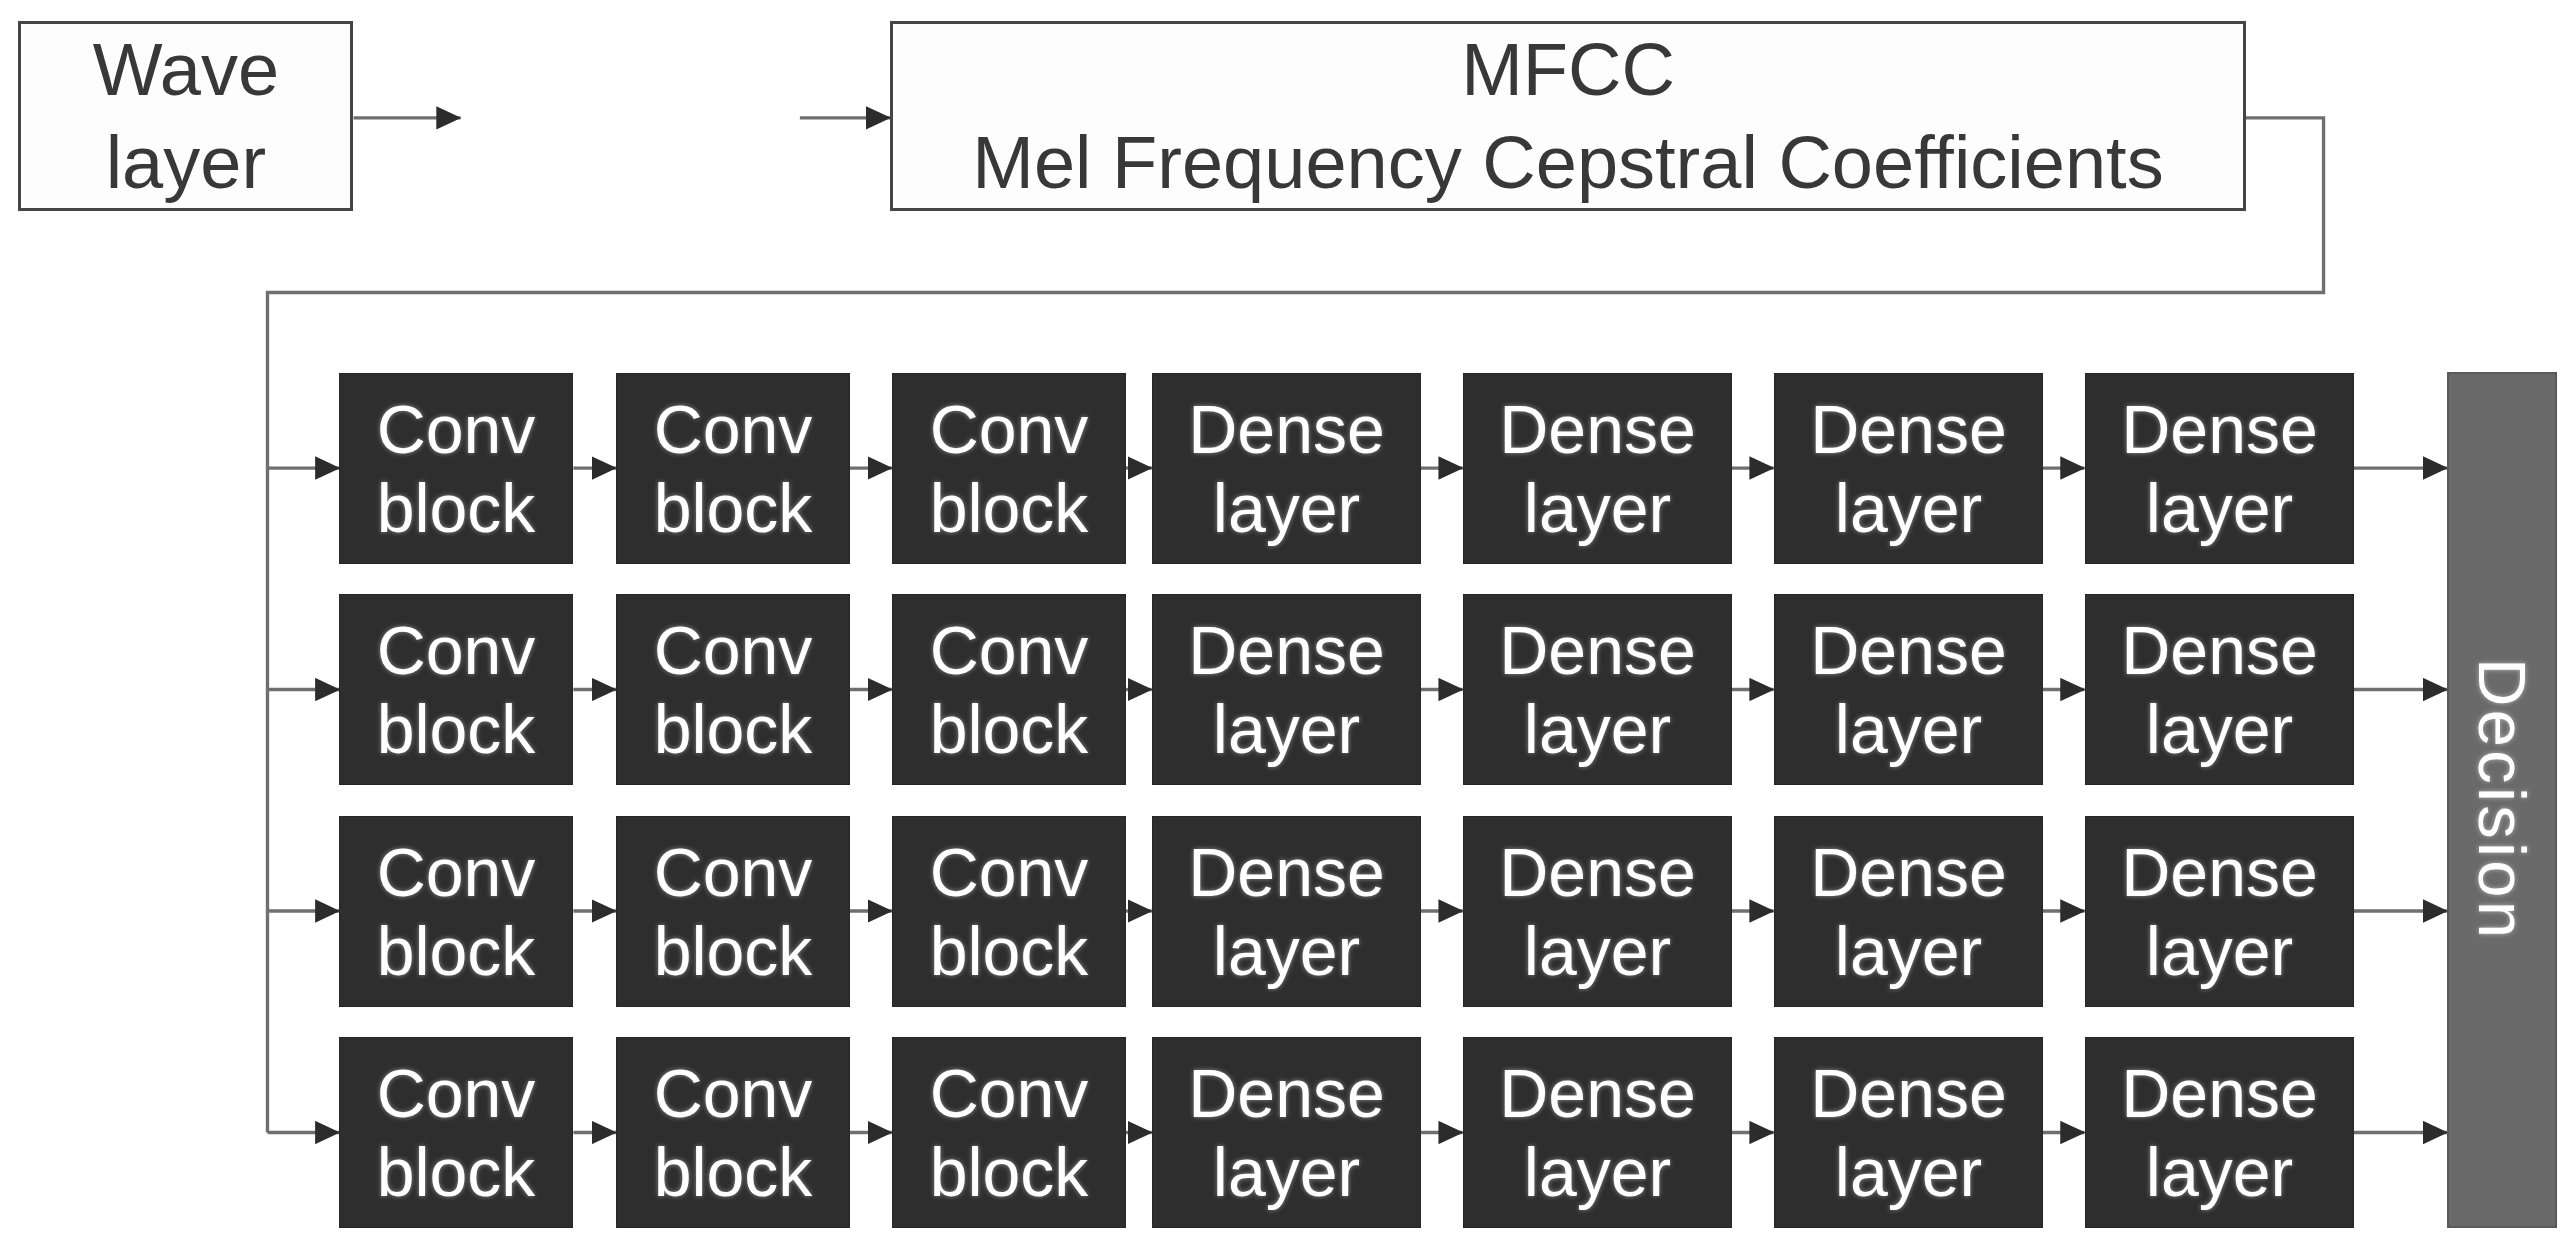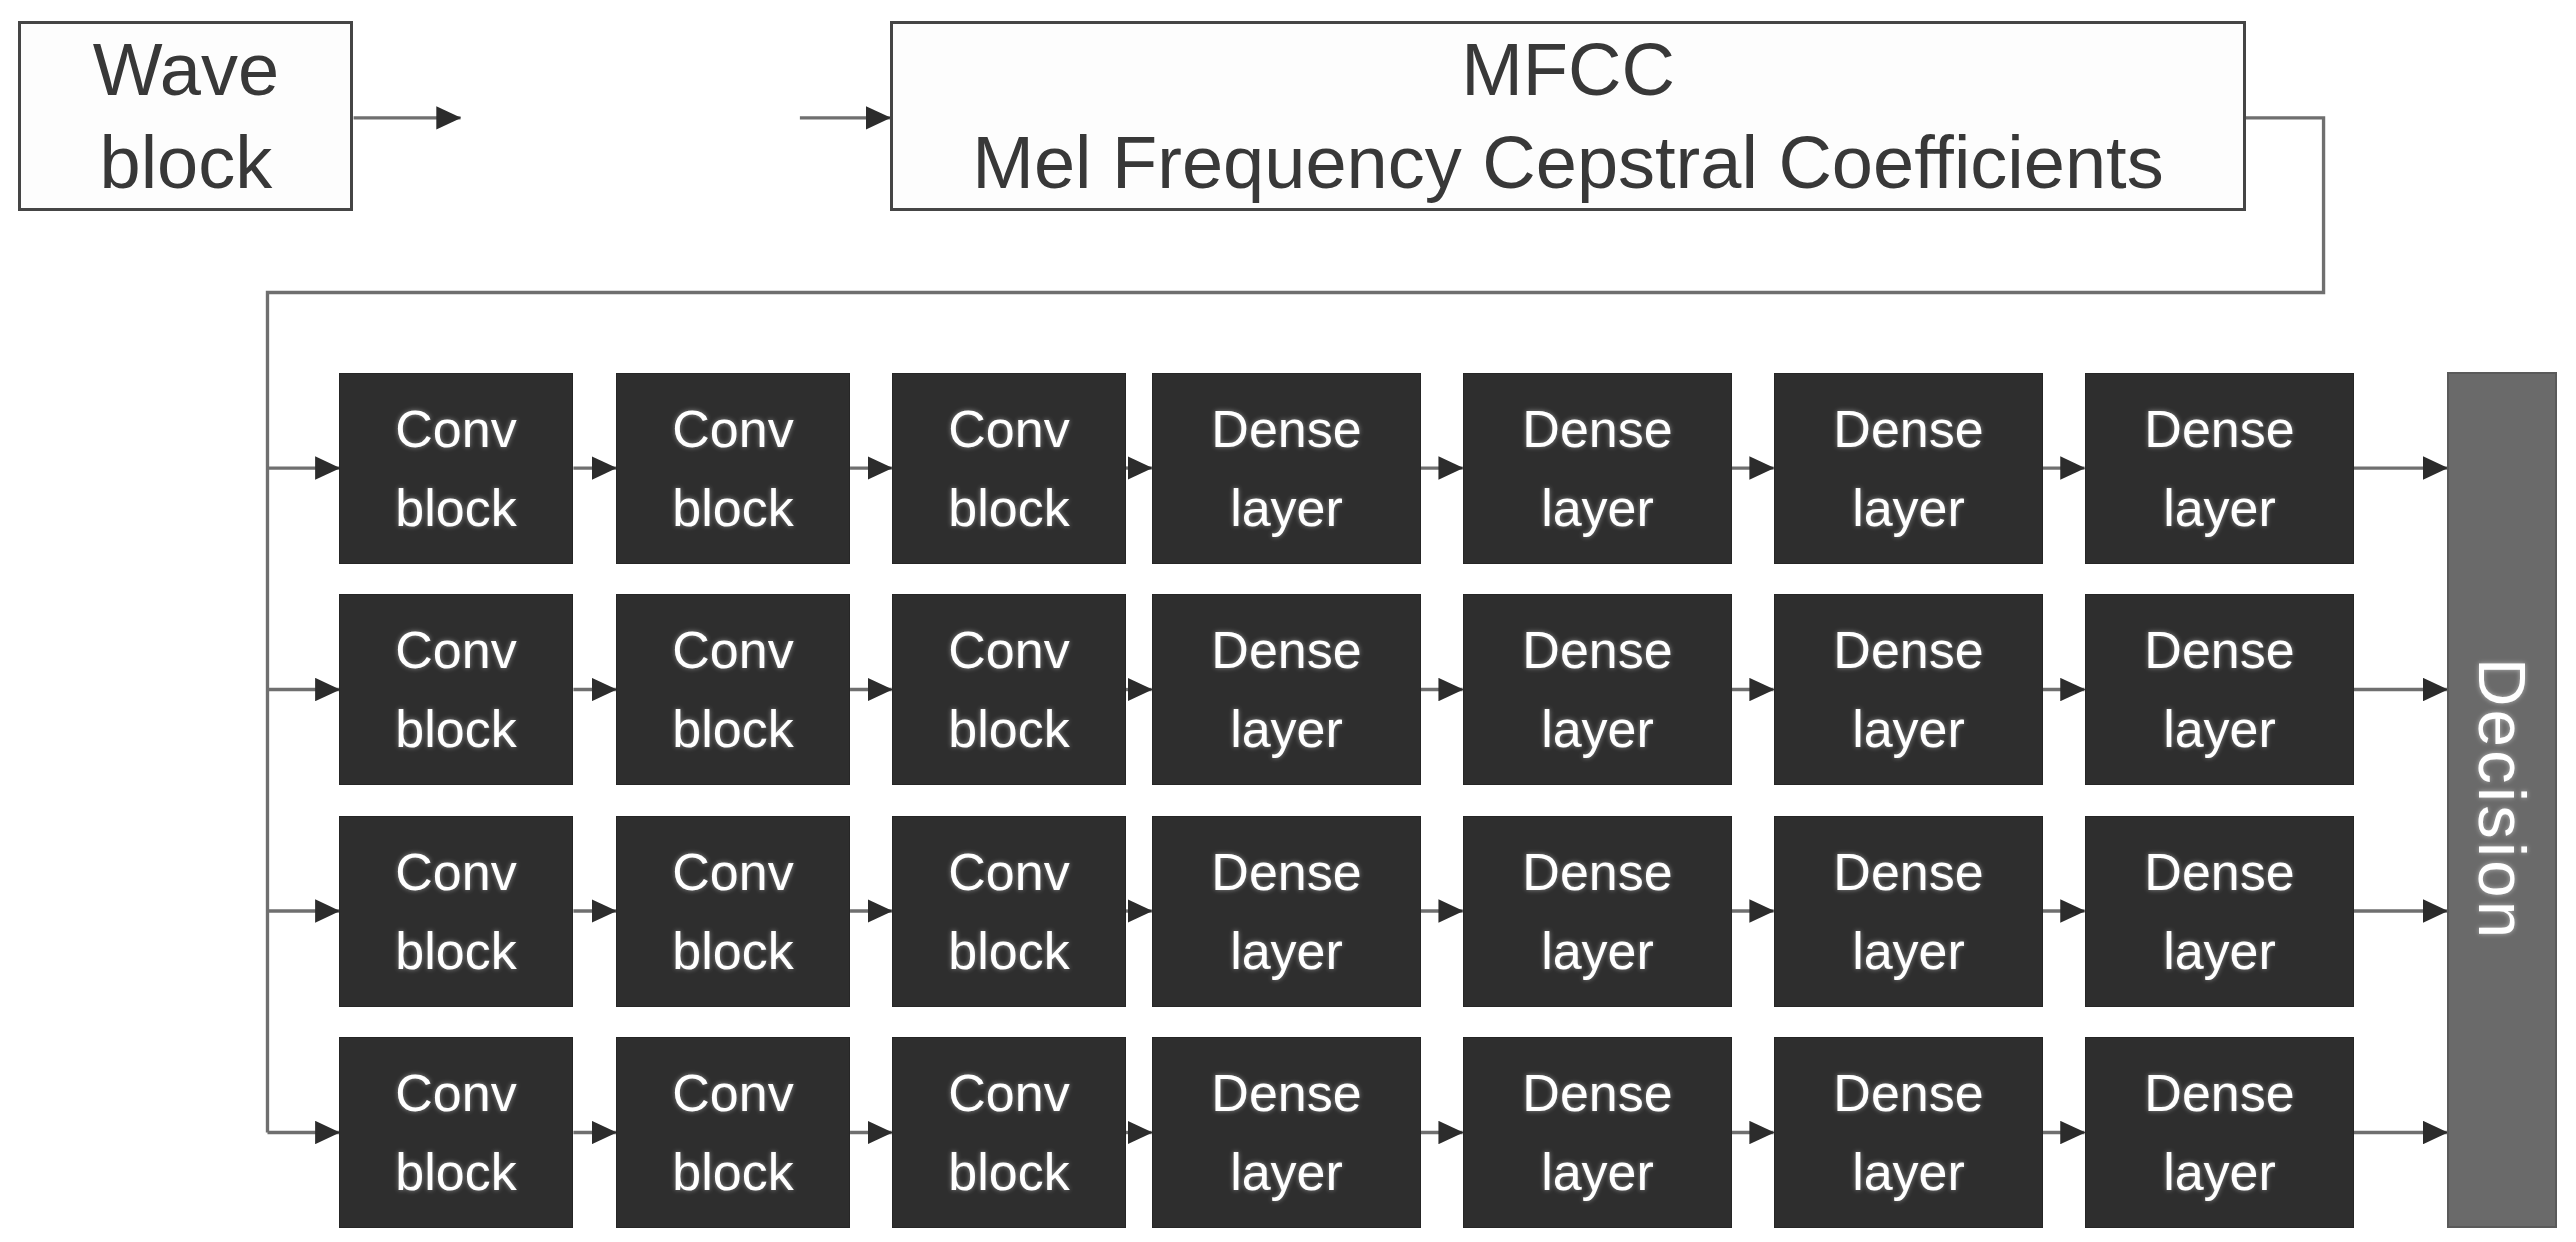--- a/index.html
+++ b/index.html
@@ -40,21 +40,21 @@
     position: absolute;
     box-sizing: border-box;
     height: 191px;
     background: #2e2e2e;
     border: 1.7px solid #262626;
     color: #ffffff;
     display: flex;
     align-items: center;
     justify-content: center;
     text-align: center;
-    font-size: 52px;
+    font-size: 68px;
     line-height: 79px;
     white-space: pre-line;
     text-shadow: 0 0 5px rgba(255,255,255,0.45);
   }
   .row-top-0 { top: 373px; }
   .row-top-1 { top: 594px; }
   .row-top-2 { top: 816px; }
   .row-top-3 { top: 1037px; }
   .col-0 { left: 339px;  width: 234px; }
   .col-1 { left: 616px;  width: 234px; }
@@ -146,21 +146,21 @@
         <line x1="1347" y1="1355" x2="1378" y2="1355" marker-end="url(#arrow)"></line>
         <line x1="1700" y1="1355" x2="1750" y2="1355" marker-end="url(#arrow)"></line>
         <line x1="2072" y1="1355" x2="2122" y2="1355" marker-end="url(#arrow)"></line>
         <line x1="2444" y1="1355" x2="2494" y2="1355" marker-end="url(#arrow)"></line>
         <line x1="2816" y1="1355" x2="2928" y2="1355" marker-end="url(#arrow)"></line>
       </g>
     </g>
   </svg>
 
   <div class="iobox" style="left:18.4px; top:21px; width:335px;">Wave
-block</div>
+layer</div>
 
 
   <div class="iobox" style="left:890px; top:21px; width:1356px;">MFCC
 Mel Frequency Cepstral Coefficients</div>
 
   <div class="cell row-top-0 col-0">Conv
 block</div>
   <div class="cell row-top-0 col-1">Conv
 block</div>
   <div class="cell row-top-0 col-2">Conv

